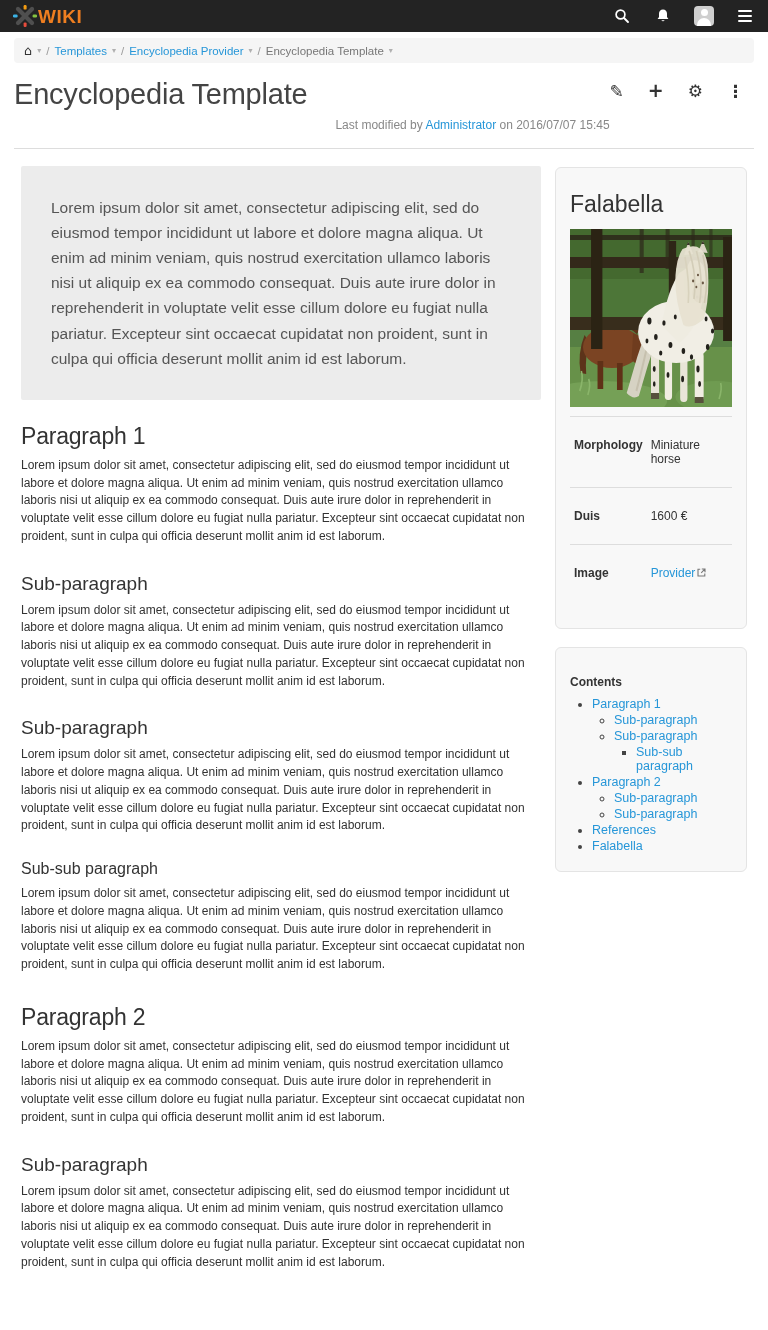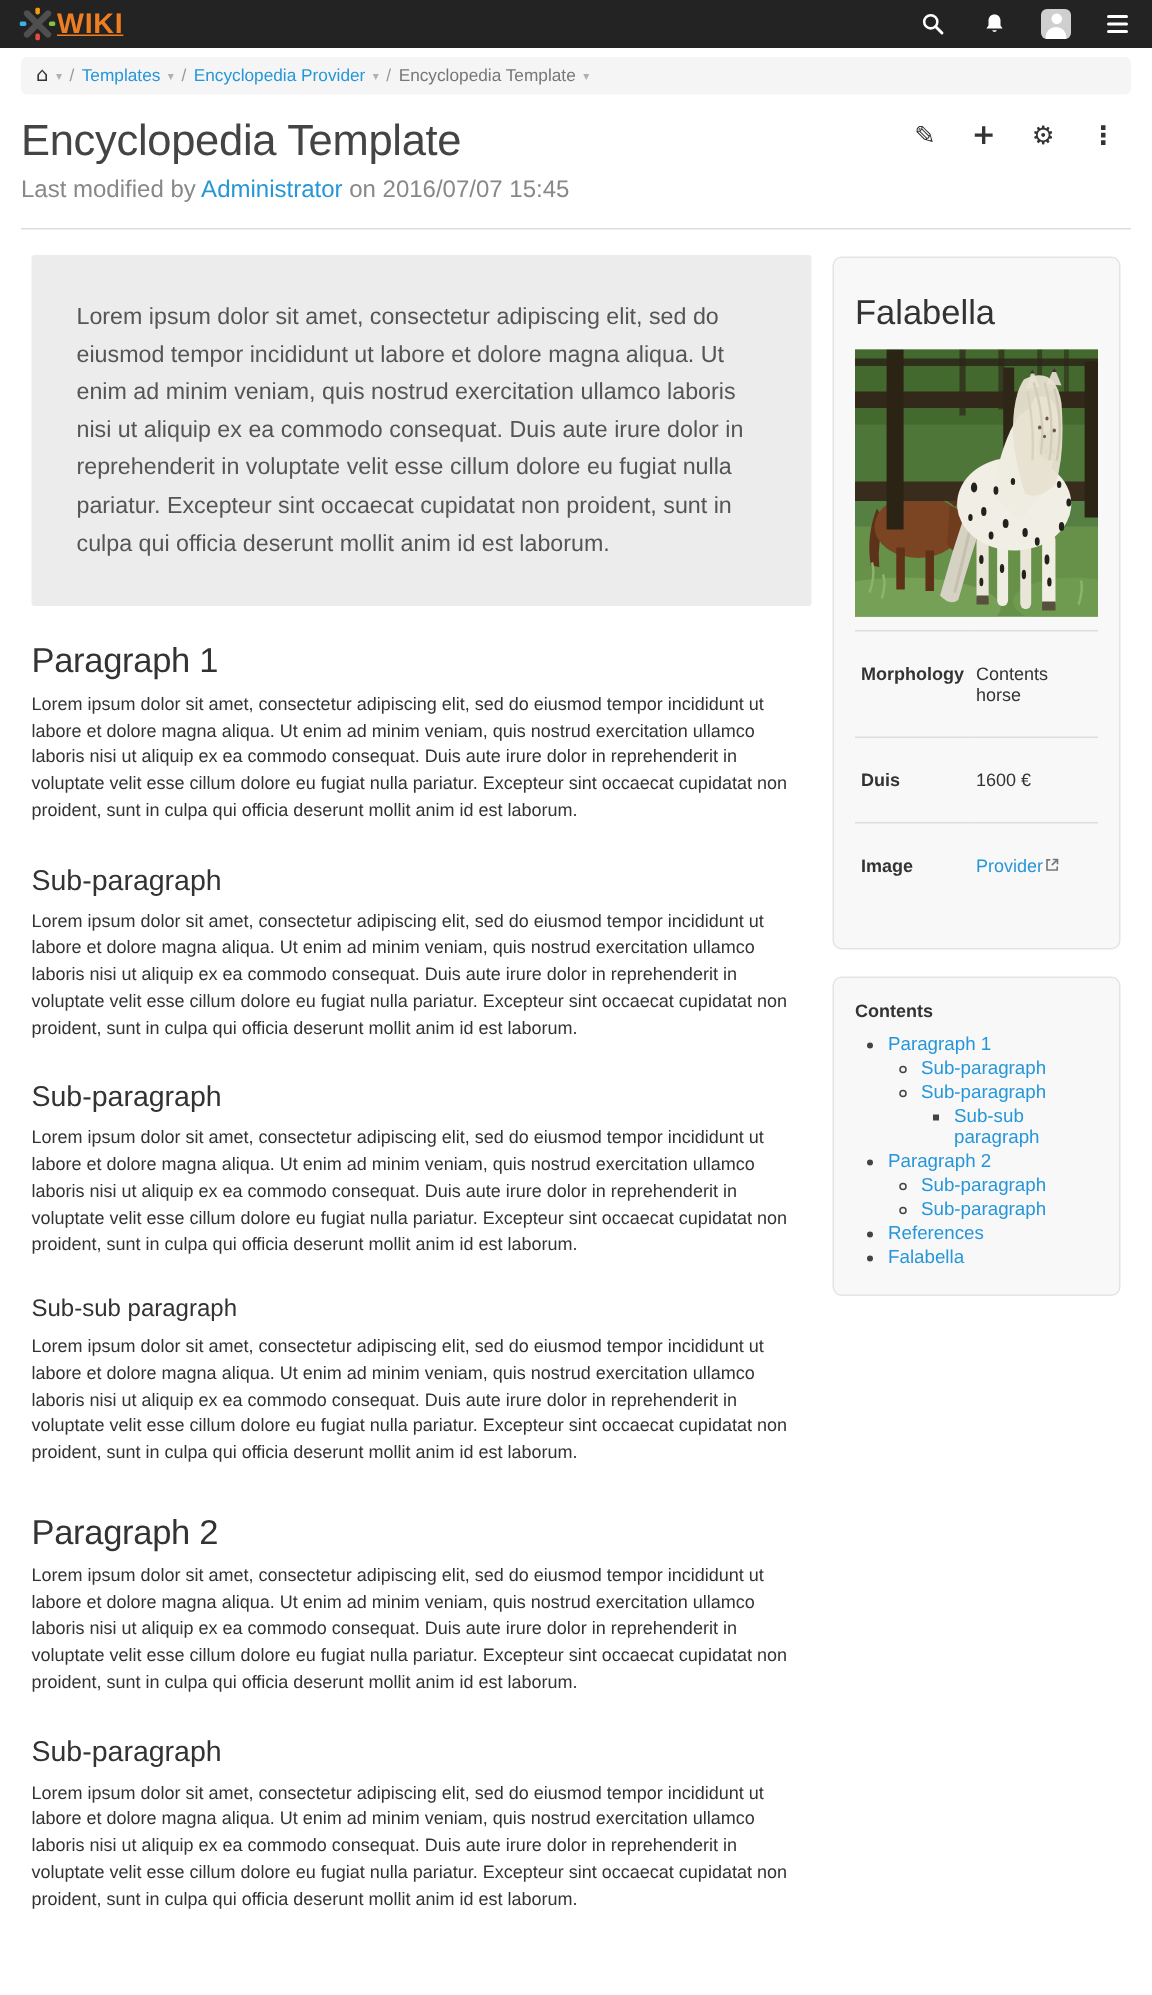--- a/index.html
+++ b/index.html
@@ -13,21 +13,21 @@
   }
   a { text-decoration: none; cursor: pointer; }
 
   
   .navbar {
     height: 32px; background: #232323; flex: none;
     display: flex; align-items: center; padding: 0 13px;
   }
   .logo { display: flex; align-items: center; gap: 1px; }
   .logo-x { position: relative; width: 24px; height: 22px; display: inline-block; }
-  .logo-wiki { color: #ee7e20; font-size: 19px; font-weight: 700; letter-spacing: 0.5px; line-height: 1; text-decoration: underline; }
+  .logo-wiki { color: #ee7e20; font-size: 19px; font-weight: 700; letter-spacing: 0.5px; line-height: 1; }
   .nav-right { margin-left: auto; display: flex; align-items: center; gap: 21px; }
   .nav-icon { display: inline-flex; align-items: center; justify-content: center; width: 20px; height: 20px; }
   .hamburger { display: inline-flex; flex-direction: column; gap: 3px; }
   .hamburger span { width: 14px; height: 2px; background: #fff; border-radius: 1px; }
   .avatar { width: 20px; height: 20px; border-radius: 4px; background: #cfcfcf; overflow: hidden; display:inline-flex; align-items:flex-end; justify-content:center; position:relative; }
   .avatar .head { position:absolute; top:3px; left:6.5px; width:7px; height:7px; border-radius:50%; background:#fff; }
   .avatar .bodyp { width:14px; height:8px; border-radius:7px 7px 0 0; background:#fff; }
 
   
   .breadcrumb {
@@ -38,21 +38,21 @@
   .breadcrumb a { color: #2696d8; }
   .crumb-caret { color: #b0b0b0; font-size: 8px; font-family: "DejaVu Sans", sans-serif; }
   .crumb-sep { color: #999; }
   .crumb-home { color: #333; font-size: 13px; font-family: "DejaVu Sans", sans-serif; line-height: 1; }
   .crumb-current { color: #777; }
 
   
   .titlebar { padding: 0 14px; display: flex; align-items: flex-start; }
   .title-left { flex: 1; }
   .page-title { font-size: 29px; font-weight: 400; color: #444; margin-top: 15px; letter-spacing: -0.2px; }
-  .modified { font-size: 16px; color: #888; margin-top: 7px; }
+  .modified { font-size: 12px; color: #888; margin-top: 7px; text-align: right; }
   .modified a { color: #2696d8; }
   .title-actions { display: flex; gap: 24px; margin-top: 20px; padding-right: 10px; }
   .action-icon { font-family: "DejaVu Sans", sans-serif; font-size: 17px; color: #333; line-height: 1; cursor: pointer; }
   .action-icon.plus { font-weight: 700; font-size: 19px; margin-top: -2px; }
   .action-icon.more { font-weight: 700; }
   hr.rule { border: none; border-top: 1px solid #ddd; margin: 16px 14px 0; }
 
   
   .content { display: flex; gap: 14px; padding: 0 21px; align-items: flex-start; flex: 1; }
   .main { flex: 1; min-width: 0; }
@@ -80,21 +80,21 @@
   .infobox-title { font-size: 23px; font-weight: 400; color: #333; margin: 10px 0 11px; }
   .infobox-img { width: 100%; height: 178px; display: block; background: #5b8746; }
   .infobox-table { width: 100%; border-collapse: collapse; margin-top: 9px; font-size: 12px; }
   .infobox-table tr { border-top: 1px solid #ddd; }
   .infobox-table td { padding: 21px 4px; vertical-align: top; }
   .infobox-table td.lbl { font-weight: 700; color: #333; width: 46%; }
   .infobox-table a { color: #2696d8; }
   .infobox-spacer { height: 14px; }
 
   
-  .toc-panel { margin-top: 18px; padding: 15px 14px 16px; }
+  .toc-panel { margin-top: 18px; padding: 27px 14px 16px; }
   .toc-title { font-size: 12px; font-weight: 700; color: #333; }
   .toc ul { margin: 0; }
   ul.toc-l1 { margin-top: 8px; padding-left: 22px; list-style: disc; }
   ul.toc-l2 { padding-left: 22px; list-style: circle; }
   ul.toc-l3 { padding-left: 22px; list-style: square; }
   .toc li { font-size: 12.5px; margin: 2px 0; color: #444; }
   .toc a { color: #2696d8; }
 </style>
 </head>
 <body>
@@ -283,21 +283,21 @@
             <circle cx="156" cy="58" r="1.2"></circle>
         </g>
 
         <path d="M12 162 q5 -12 2 -20 M22 166 q4 -10 1 -16 M184 170 q4 -10 2 -16" stroke="#8ab56a" stroke-width="2" fill="none"></path>
       </svg>
 
       <table class="infobox-table">
         <tbody>
             <tr>
           <td class="lbl">Morphology</td>
-          <td>Contents horse</td>
+          <td>Miniature horse</td>
         </tr>
         <tr>
           <td class="lbl">Duis</td>
           <td>1600 €</td>
         </tr>
         <tr>
           <td class="lbl">Image</td>
           <td><a>Provider</a><span class="ext-icon"><svg width="9" height="9" viewBox="0 0 9 9">
                     <path d="M3.2 1.2H1v6.8h6.8V5.6" fill="none" stroke="#777" stroke-width="1.1"></path>
                     <path d="M4.8 1h3.2v3.2M7.8 1.2L4.2 4.8" fill="none" stroke="#777" stroke-width="1.1"></path>

